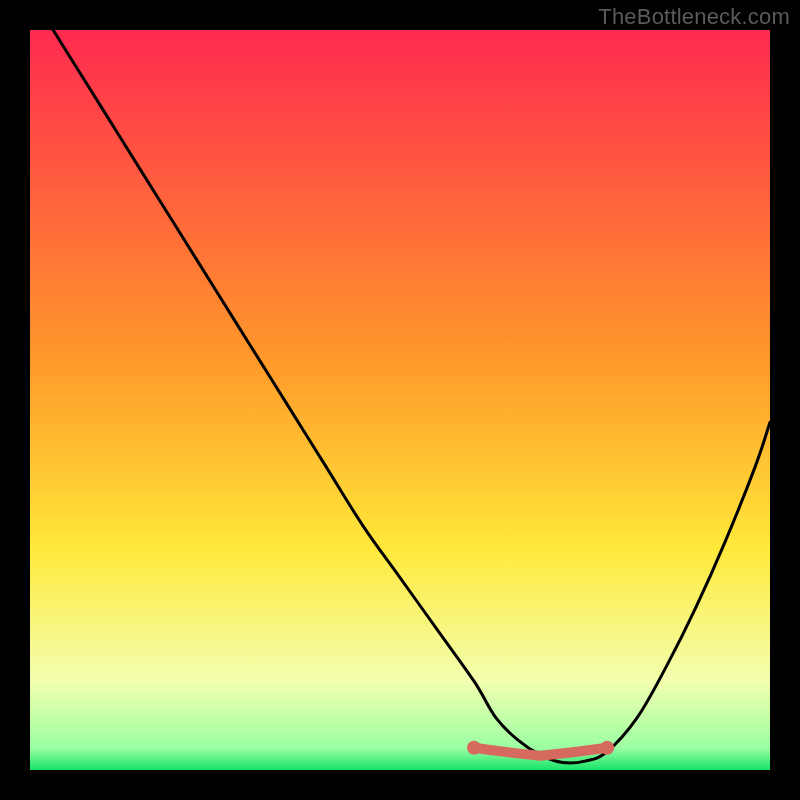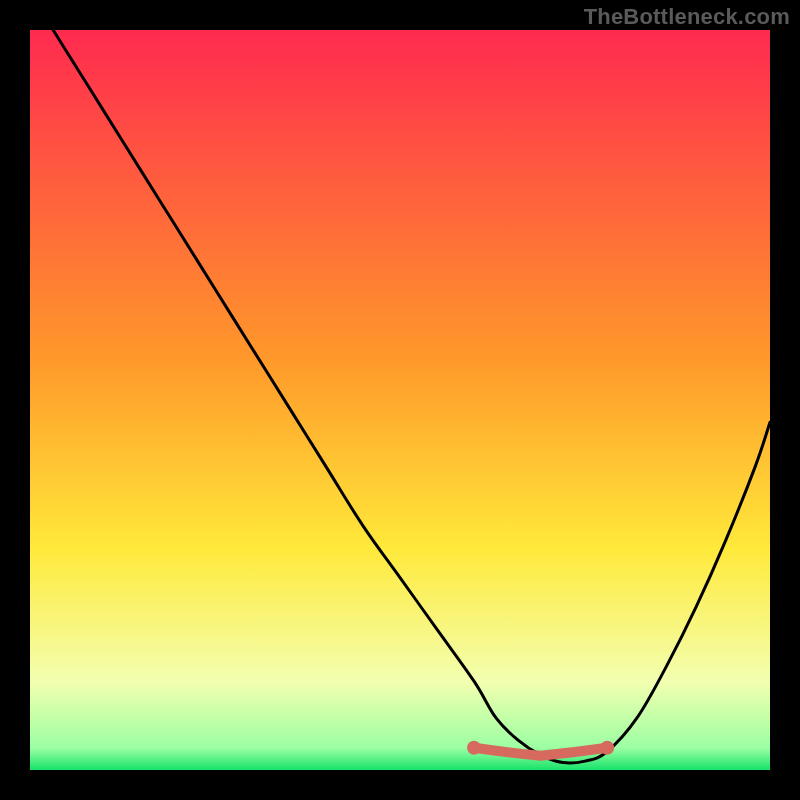--- a/index.html
+++ b/index.html
@@ -9,21 +9,21 @@
     width: 800px;
     height: 800px;
     background: #000;
   }
   .watermark {
     position: absolute;
     top: 4px;
     right: 10px;
     font-family: Arial, Helvetica, sans-serif;
     font-size: 22px;
-    font-weight: 700;
+    font-weight: 400;
     color: #5a5a5a;
     letter-spacing: 0.2px;
   }
   .plot {
     position: absolute;
     left: 30px;
     top: 30px;
     width: 740px;
     height: 740px;
   }

